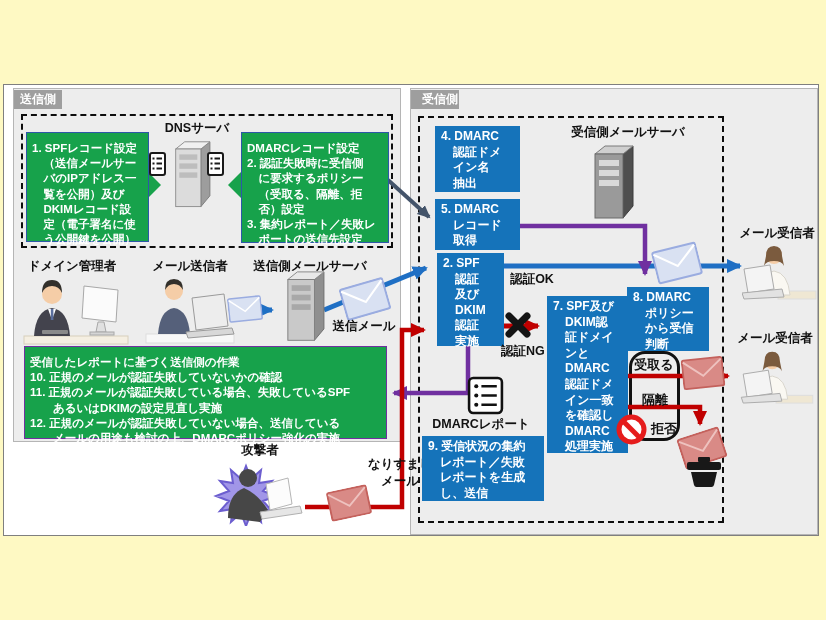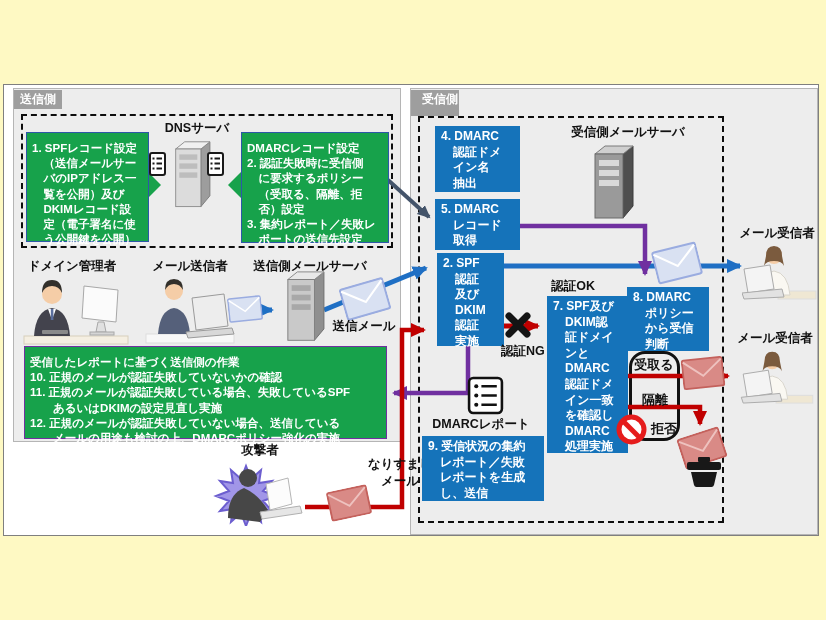--- a/index.html
+++ b/index.html
@@ -152,21 +152,21 @@
   <div class="abs lbl" style="left:350px;top:456px;width:100px;">なりすまし
 メール</div>
   <div class="abs icon" style="left:328px;top:488px;width:42px;height:30px;transform:rotate(-12deg);">
     <svg width="42" height="30" viewBox="0 0 44 32">
         <rect x="1" y="1" width="42" height="30" rx="2" fill="#d98a86" stroke="#c4615c" stroke-width="2"></rect>
         <path d="M2,3 L22,19 L42,3" fill="none" stroke="#eec2bf" stroke-width="2"></path>
       </svg>
   </div>
 
   <div class="abs panel" style="left:410px;top:88px;width:408px;height:447px;"></div>
-  <div class="abs tab" style="left:411px;top:90px;width:48px;height:26px;padding-left:10px;">受信側</div>
+  <div class="abs tab" style="left:411px;top:90px;width:48px;height:19px;padding-left:10px;">受信側</div>
   <div class="abs dashed" style="left:418px;top:116px;width:306px;height:407px;"></div>
 
   <div class="abs bluebox" style="left:435px;top:126px;width:85px;height:66px;">4. DMARC
 　認証ドメ
 　イン名
 　抽出</div>
   <div class="abs lbl" style="left:548px;top:124px;width:160px;">受信側メールサーバ</div>
   <div class="abs icon" style="left:589px;top:144px;width:46px;height:80px;">
     <svg width="46" height="80" viewBox="0 0 46 80">
         <polygon points="34,10 44,2 44,62 34,74" fill="#4f4f4f" stroke="#3c3c3c"></polygon>
@@ -181,21 +181,21 @@
   <div class="abs bluebox" style="left:435px;top:199px;width:85px;height:51px;">5. DMARC
 　レコード
 　取得</div>
   <div class="abs bluebox" style="left:437px;top:253px;width:67px;height:93px;">2. SPF
 　認証
 　及び
 　DKIM
 　認証
 　実施</div>
 
-  <div class="abs lbl" style="left:503px;top:278px;width:58px;text-align:right;margin-left:34px;">認証OK</div>
+  <div class="abs lbl" style="left:503px;top:271px;width:58px;text-align:center;">認証OK</div>
   <div class="abs icon" style="left:504px;top:311px;width:28px;height:28px;">
     <svg width="28" height="28" viewBox="0 0 28 28">
         <path d="M5,5 L23,23 M23,5 L5,23" stroke="#141414" stroke-width="7" stroke-linecap="round"></path>
       </svg>
   </div>
   <div class="abs lbl" style="left:501px;top:343px;width:60px;text-align:left;">認証NG</div>
 
   <div class="abs bluebox" style="left:547px;top:296px;width:81px;height:157px;">7. SPF及び
 　DKIM認
 　証ドメイ

